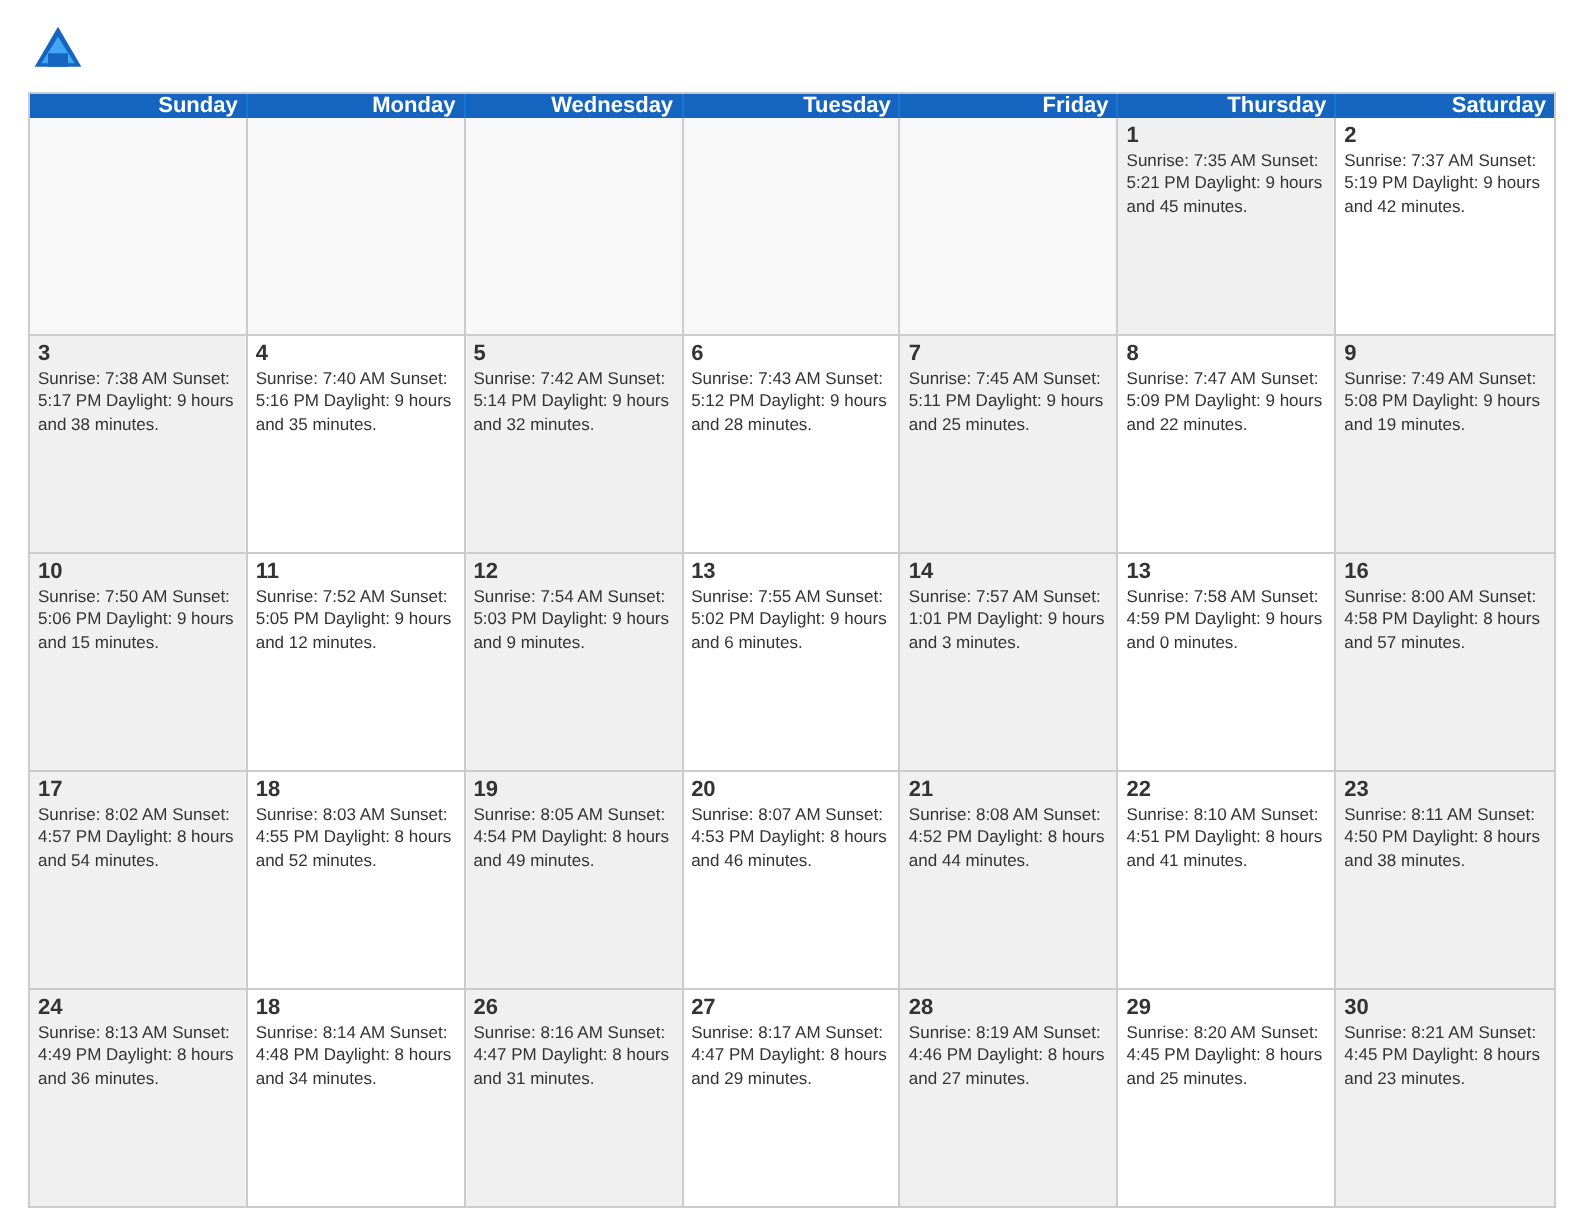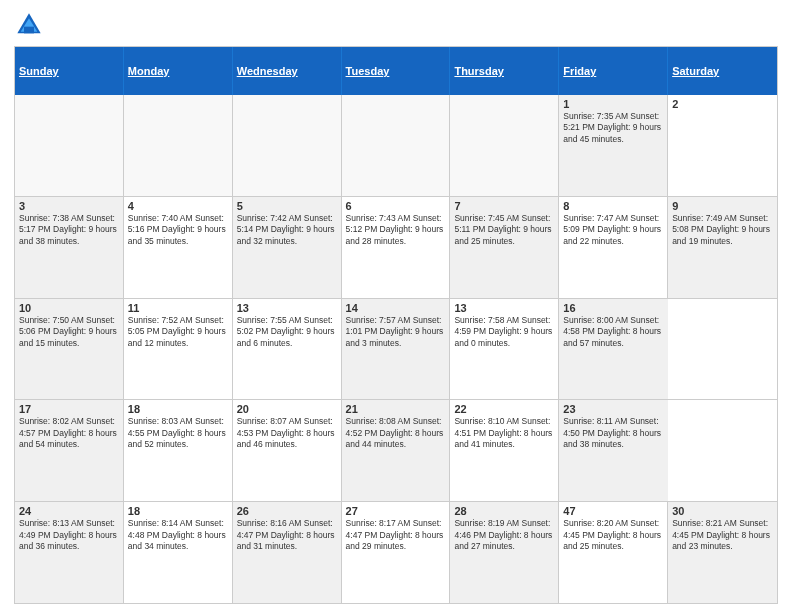--- a/index.html
+++ b/index.html
@@ -61,24 +61,23 @@
     }
     .cal-header {
       display: grid;
       grid-template-columns: repeat(7, 1fr);
       background: #1565c0;
     }
     .cal-header-cell {
       color: #fff;
       font-size: 11px;
       font-weight: bold;
-      padding: 18px 4px;
-      text-align: left;
+      padding: 0 4px;
+      text-align: right;
       border-right: 1px solid #1976d2;
-      text-decoration: underline;
     }
     .cal-header-cell:last-child { border-right: none; }
     .cal-body {
       flex: 1;
       display: flex;
       flex-direction: column;
     }
     .cal-row {
       display: grid;
       grid-template-columns: repeat(7, 1fr);
@@ -131,39 +130,42 @@
       <div class="location"></div>
     </div>
   </div>
 
   <div class="calendar">
     <div class="cal-header" id="cal-header">
         <div class="cal-header-cell">Sunday</div>
         <div class="cal-header-cell">Monday</div>
         <div class="cal-header-cell">Wednesday</div>
         <div class="cal-header-cell">Tuesday</div>
+        <div class="cal-header-cell">Friday</div>
         <div class="cal-header-cell">Thursday</div>
-        <div class="cal-header-cell">Friday</div>
         <div class="cal-header-cell">Saturday</div>
       </div>
     <div class="cal-body" id="cal-body">
         <div class="cal-row">
           <div class="cal-cell empty"></div>
           <div class="cal-cell empty"></div>
           <div class="cal-cell empty"></div>
           <div class="cal-cell empty"></div>
           <div class="cal-cell empty"></div>
           <div class="cal-cell shaded">
             <span class="day-num">1</span>
             <div class="cell-info">Sunrise: 7:35 AM
 Sunset: 5:21 PM
 Daylight: 9 hours and 45 minutes.</div>
           </div>
           <div class="cal-cell">
             <span class="day-num">2</span>
+            <div class="cell-info">Sunrise: 7:37 AM
+Sunset: 5:19 PM
+Daylight: 9 hours and 42 minutes.</div>
           </div>
         </div>
         <div class="cal-row">
           <div class="cal-cell shaded">
             <span class="day-num">3</span>
             <div class="cell-info">Sunrise: 7:38 AM
 Sunset: 5:17 PM
 Daylight: 9 hours and 38 minutes.</div>
           </div>
           <div class="cal-cell">
@@ -209,20 +211,26 @@
             <div class="cell-info">Sunrise: 7:50 AM
 Sunset: 5:06 PM
 Daylight: 9 hours and 15 minutes.</div>
           </div>
           <div class="cal-cell">
             <span class="day-num">11</span>
             <div class="cell-info">Sunrise: 7:52 AM
 Sunset: 5:05 PM
 Daylight: 9 hours and 12 minutes.</div>
           </div>
+          <div class="cal-cell shaded">
+            <span class="day-num">12</span>
+            <div class="cell-info">Sunrise: 7:54 AM
+Sunset: 5:03 PM
+Daylight: 9 hours and 9 minutes.</div>
+          </div>
           <div class="cal-cell">
             <span class="day-num">13</span>
             <div class="cell-info">Sunrise: 7:55 AM
 Sunset: 5:02 PM
 Daylight: 9 hours and 6 minutes.</div>
           </div>
           <div class="cal-cell shaded">
             <span class="day-num">14</span>
             <div class="cell-info">Sunrise: 7:57 AM
 Sunset: 1:01 PM
@@ -247,20 +255,26 @@
             <div class="cell-info">Sunrise: 8:02 AM
 Sunset: 4:57 PM
 Daylight: 8 hours and 54 minutes.</div>
           </div>
           <div class="cal-cell">
             <span class="day-num">18</span>
             <div class="cell-info">Sunrise: 8:03 AM
 Sunset: 4:55 PM
 Daylight: 8 hours and 52 minutes.</div>
           </div>
+          <div class="cal-cell shaded">
+            <span class="day-num">19</span>
+            <div class="cell-info">Sunrise: 8:05 AM
+Sunset: 4:54 PM
+Daylight: 8 hours and 49 minutes.</div>
+          </div>
           <div class="cal-cell">
             <span class="day-num">20</span>
             <div class="cell-info">Sunrise: 8:07 AM
 Sunset: 4:53 PM
 Daylight: 8 hours and 46 minutes.</div>
           </div>
           <div class="cal-cell shaded">
             <span class="day-num">21</span>
             <div class="cell-info">Sunrise: 8:08 AM
 Sunset: 4:52 PM
@@ -304,21 +318,21 @@
 Sunset: 4:47 PM
 Daylight: 8 hours and 29 minutes.</div>
           </div>
           <div class="cal-cell shaded">
             <span class="day-num">28</span>
             <div class="cell-info">Sunrise: 8:19 AM
 Sunset: 4:46 PM
 Daylight: 8 hours and 27 minutes.</div>
           </div>
           <div class="cal-cell">
-            <span class="day-num">47</span>
+            <span class="day-num">29</span>
             <div class="cell-info">Sunrise: 8:20 AM
 Sunset: 4:45 PM
 Daylight: 8 hours and 25 minutes.</div>
           </div>
           <div class="cal-cell shaded">
             <span class="day-num">30</span>
             <div class="cell-info">Sunrise: 8:21 AM
 Sunset: 4:45 PM
 Daylight: 8 hours and 23 minutes.</div>
           </div>

